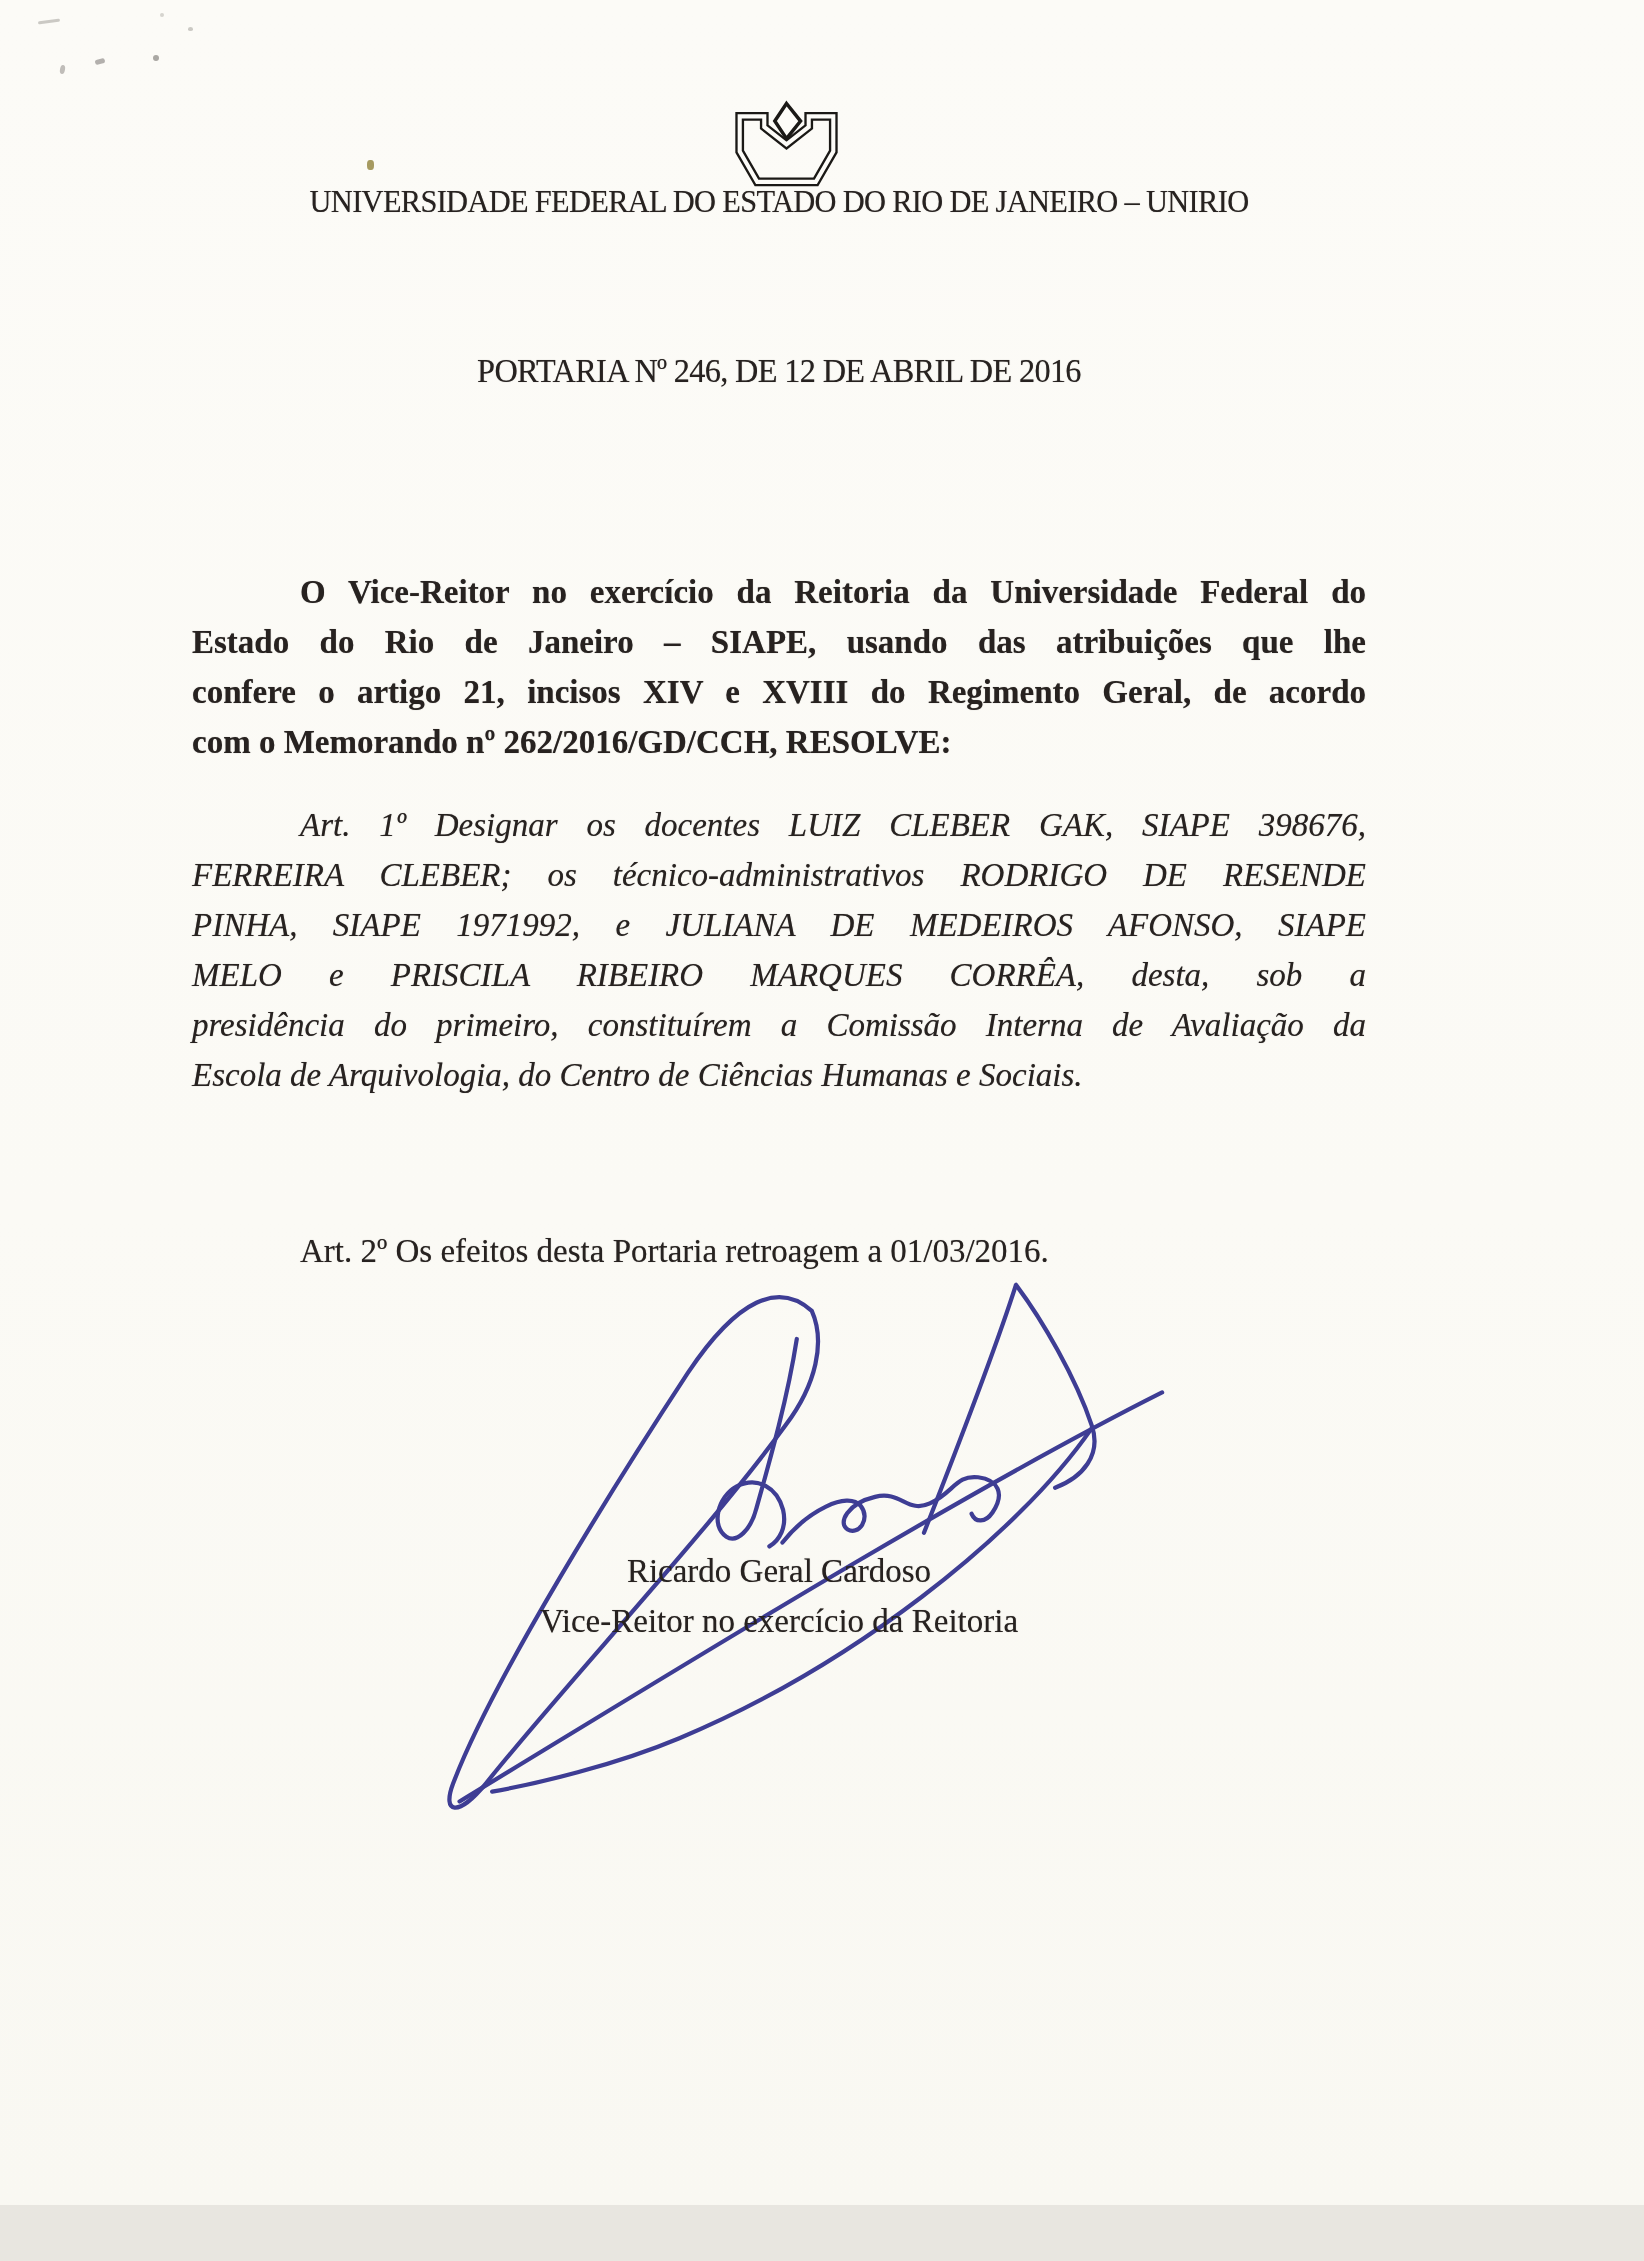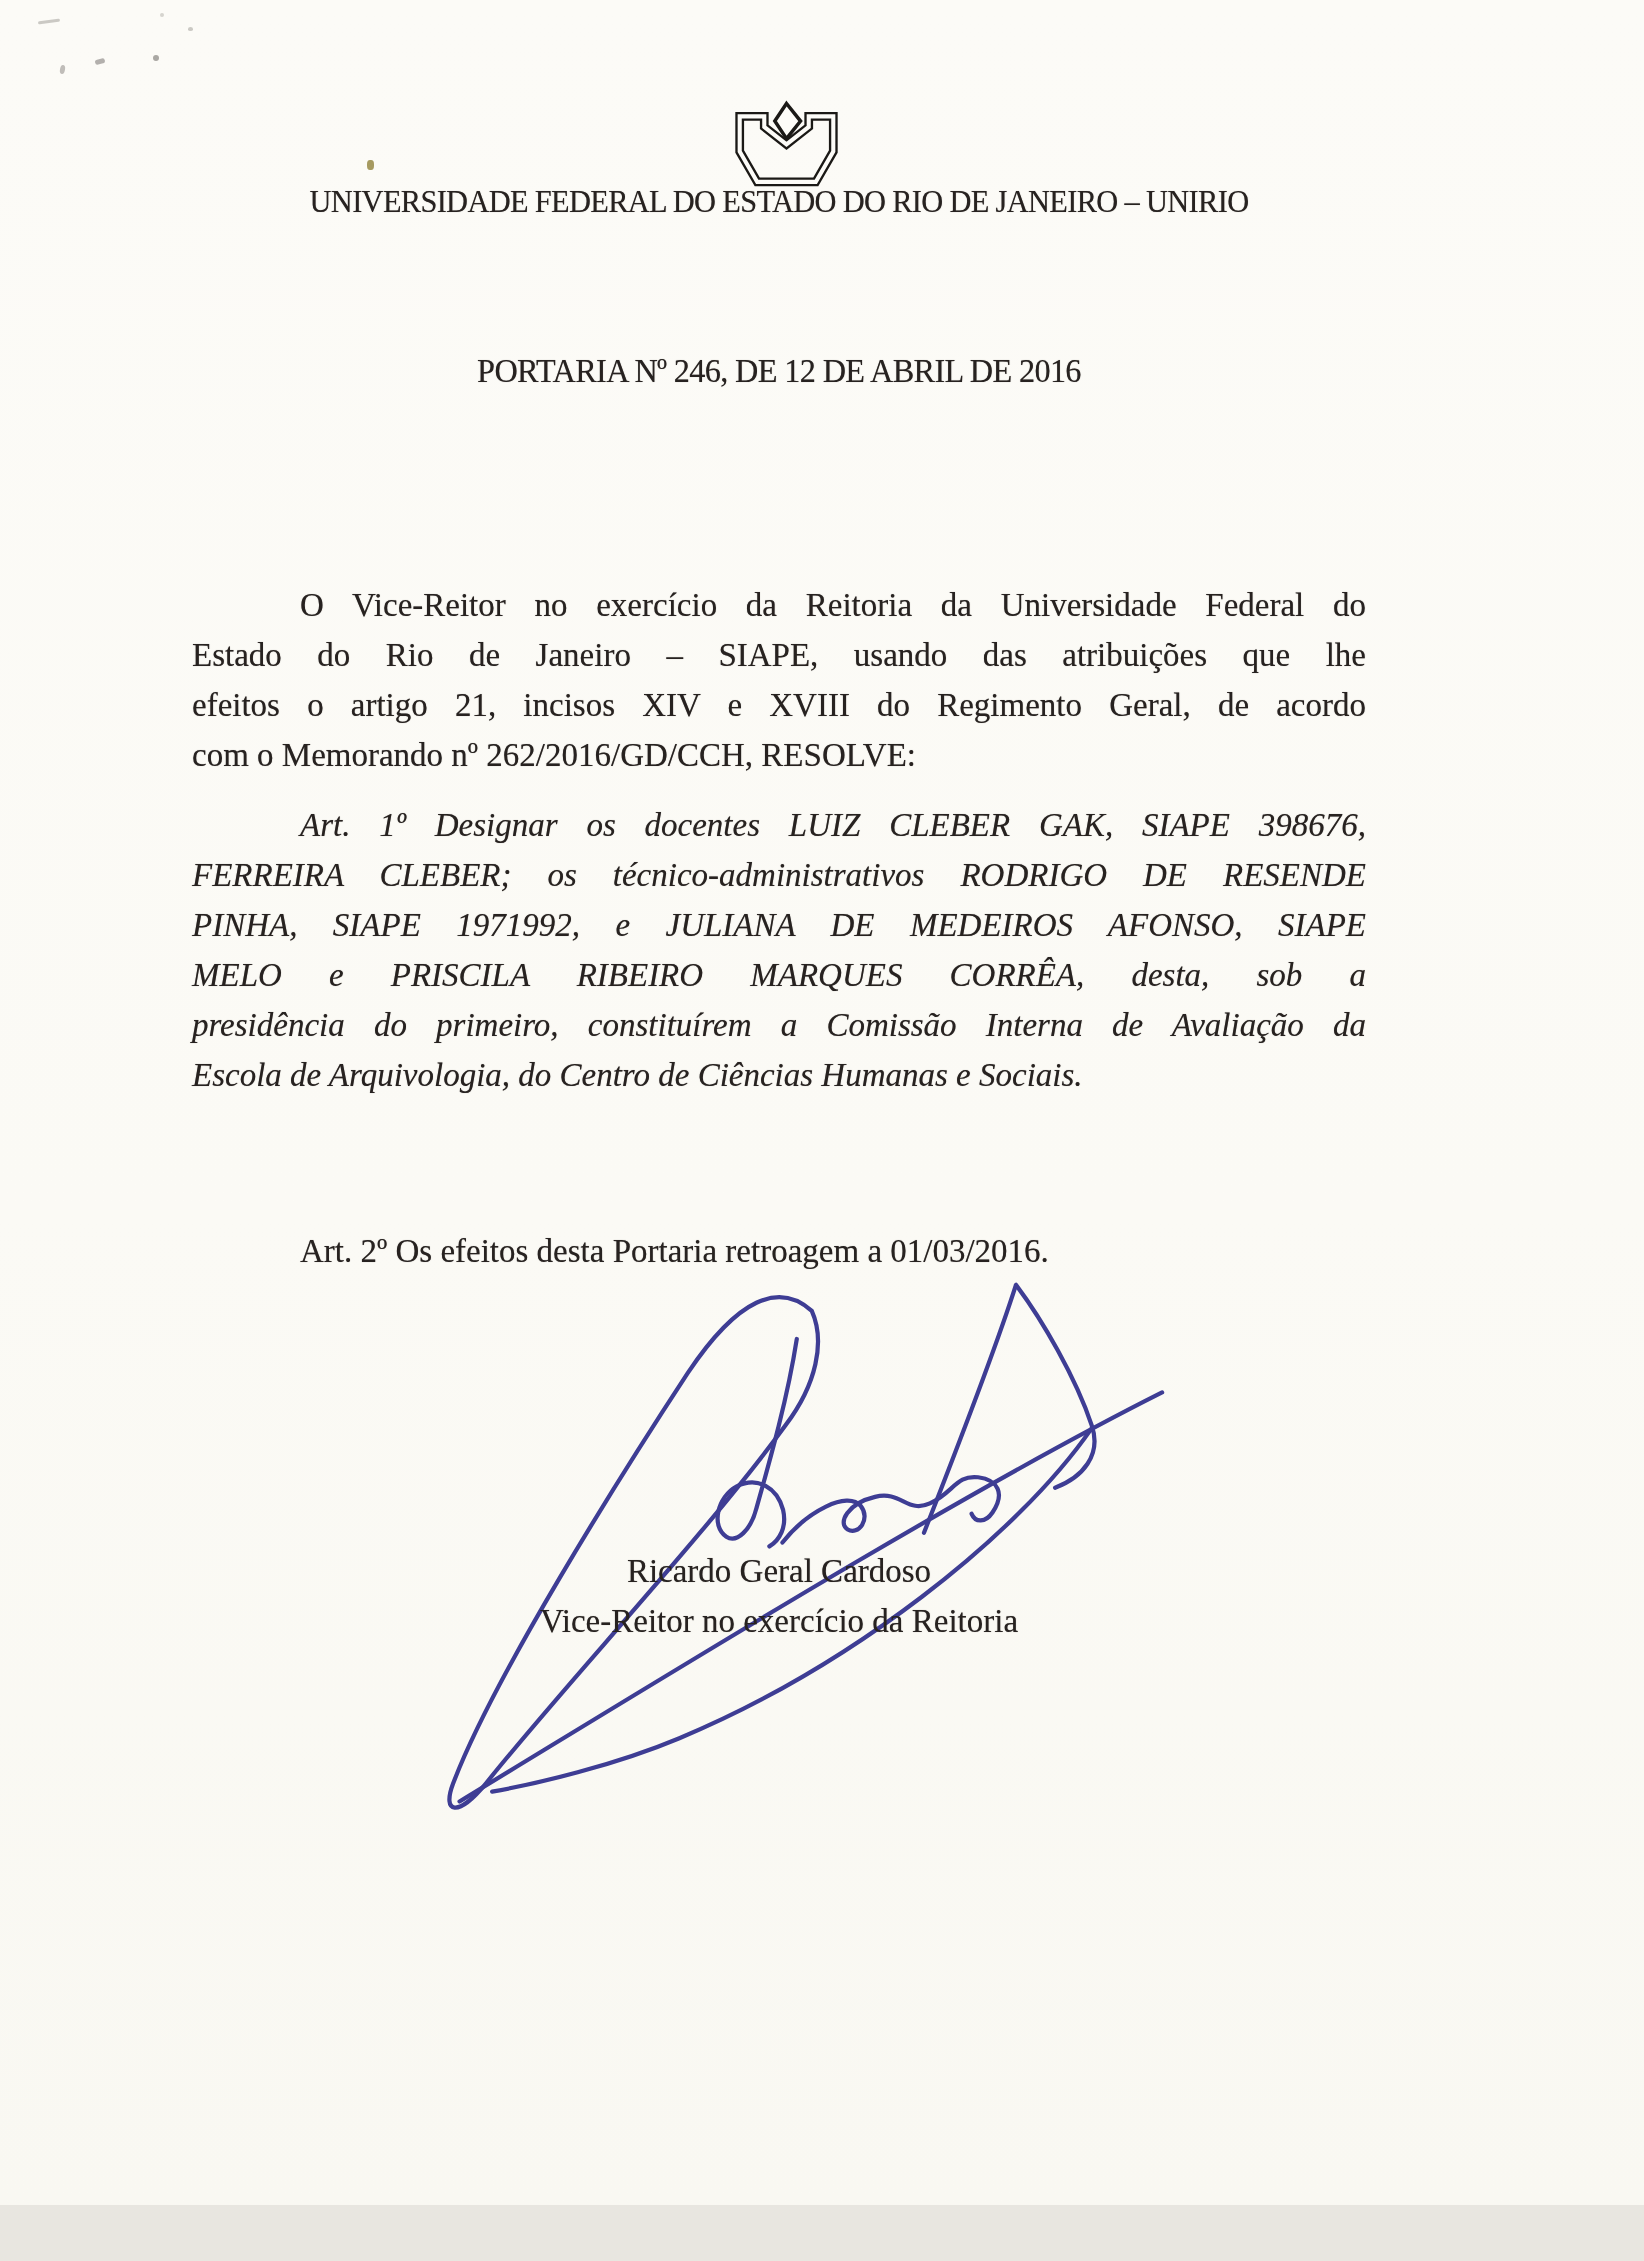--- a/index.html
+++ b/index.html
@@ -22,21 +22,21 @@
     font-size:32px;letter-spacing:-0.7px;text-align:center;white-space:nowrap;
     transform:scaleX(.95);transform-origin:50% 0;
   }
   .title{
     position:absolute;left:192px;top:352px;width:1174px;
     font-size:34px;letter-spacing:-0.7px;text-align:center;white-space:nowrap;
     transform:scaleX(.95);transform-origin:50% 0;
   }
   
   .para{position:absolute;left:192px;width:1174px;font-size:33px;line-height:50px;}
-  .p1{top:580px;}
+  .p1{top:567px;font-weight:bold;}
   .p2{top:800px;font-style:italic;}
   .p3{top:1226px;}
   .ln{text-align:justify;text-align-last:justify;}
   .ln.first{text-indent:108px;}
   .ln.last{text-align-last:left;}
   
   .sig-scrawl{position:absolute;left:430px;top:1262px;width:744px;height:561px;}
   .sig-block{position:absolute;left:192px;top:1546px;width:1174px;font-size:33px;line-height:50px;text-align:center;}
   
   .speck{position:absolute;border-radius:50%;}
@@ -67,21 +67,21 @@
     <path d="M20,40 H62 V58 L100,88 L138,58 V40 H180 V100 L150,152 H50 L20,100 Z" fill="none" stroke="#fdfcf8" stroke-width="7" stroke-linejoin="miter"></path>
   </svg>
 
   <div class="institution scan-text">UNIVERSIDADE FEDERAL DO ESTADO DO RIO DE JANEIRO – UNIRIO</div>
 
   <div class="title scan-text">PORTARIA Nº 246, DE 12 DE ABRIL DE 2016</div>
 
   <div class="para p1 scan-text">
     <div class="ln first">O Vice-Reitor no exercício da Reitoria da Universidade Federal do</div>
     <div class="ln">Estado do Rio de Janeiro – SIAPE, usando das atribuições que lhe</div>
-    <div class="ln">efeitos o artigo 21, incisos XIV e XVIII do Regimento Geral, de acordo</div>
+    <div class="ln">confere o artigo 21, incisos XIV e XVIII do Regimento Geral, de acordo</div>
     <div class="ln last">com o Memorando nº 262/2016/GD/CCH, RESOLVE:</div>
   </div>
 
   <div class="para p2 scan-text">
     <div class="ln first">Art. 1º Designar os docentes LUIZ CLEBER GAK, SIAPE 398676,</div>
     <div class="ln">FERREIRA CLEBER; os técnico-administrativos RODRIGO DE RESENDE</div>
     <div class="ln">PINHA, SIAPE 1971992, e JULIANA DE MEDEIROS AFONSO, SIAPE</div>
     <div class="ln">MELO e PRISCILA RIBEIRO MARQUES CORRÊA, desta, sob a</div>
     <div class="ln">presidência do primeiro, constituírem a Comissão Interna de Avaliação da</div>
     <div class="ln last">Escola de Arquivologia, do Centro de Ciências Humanas e Sociais.</div>

